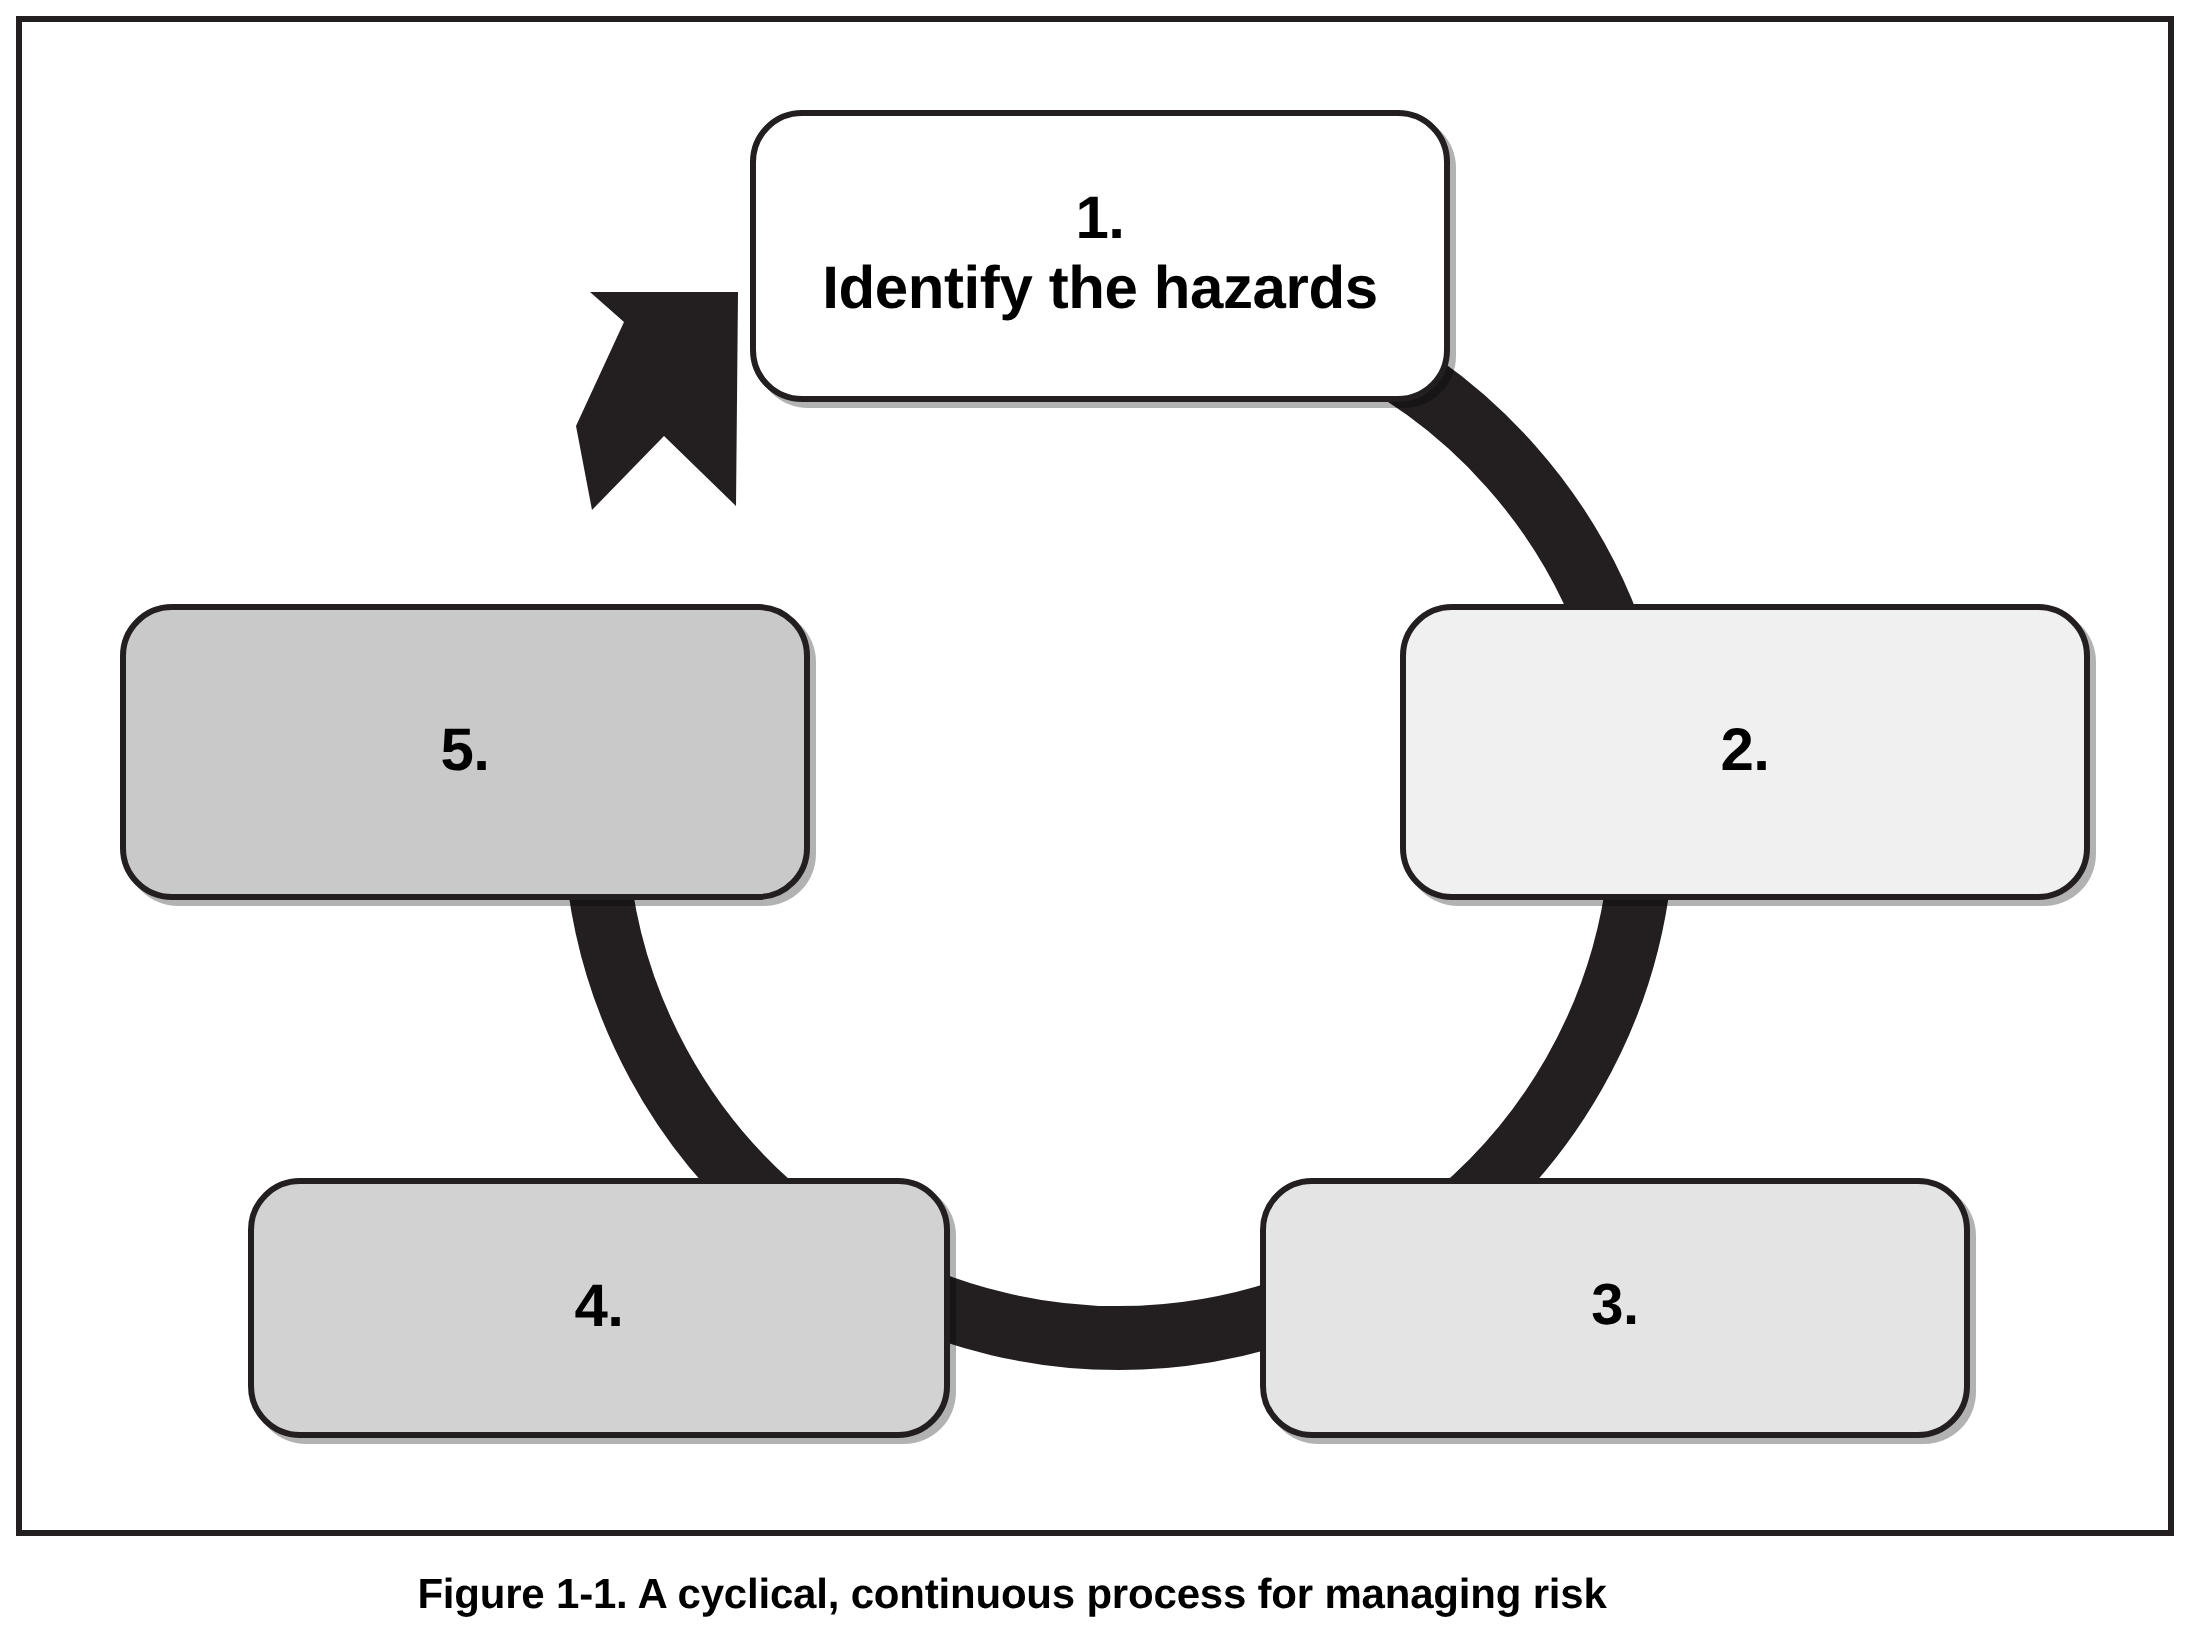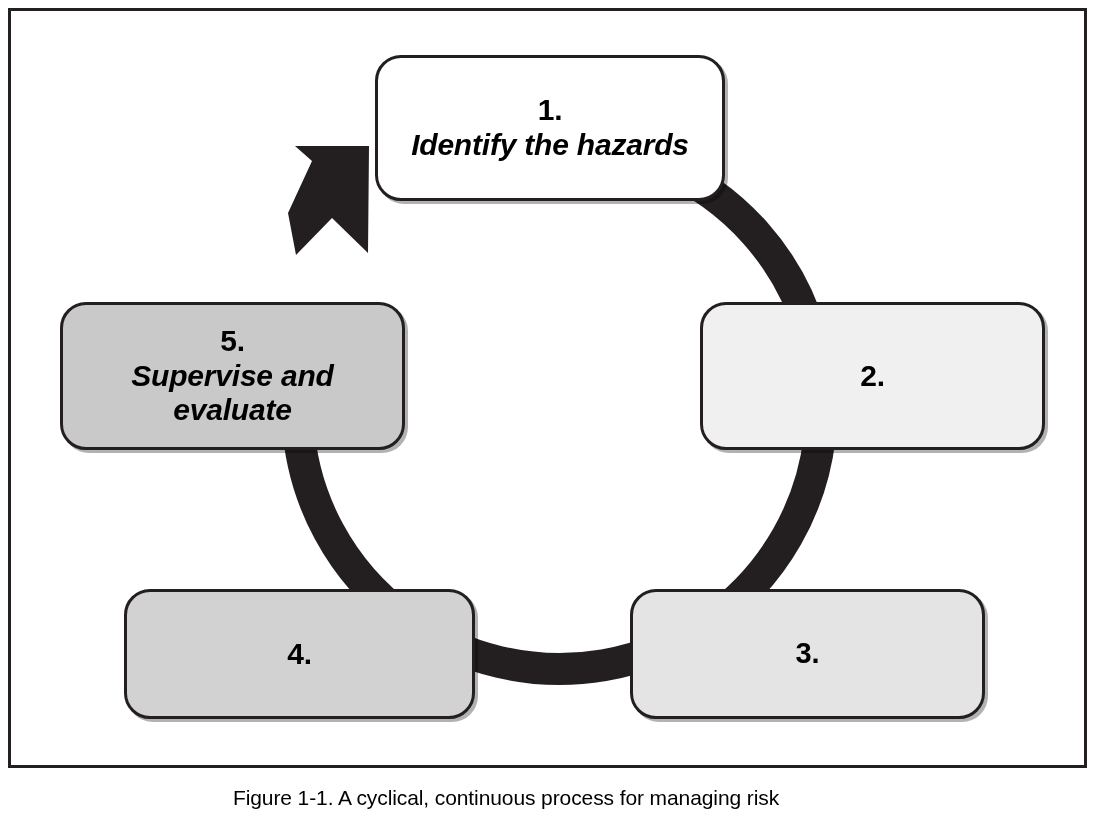--- a/index.html
+++ b/index.html
@@ -58,41 +58,40 @@
   .box-number {
     display: block;
     font-size: 30px;
     font-weight: bold;
   }
   .box-label {
     display: block;
     font-size: 30px;
     font-weight: bold;
     white-space: pre-line;
-    font-style: italic;
   }
 
   
   #box-1 { left: 375px; top: 55px;  width: 350px; height: 146px; }
   #box-2 { left: 700px; top: 302px; width: 345px; height: 148px; }
   #box-3 { left: 630px; top: 589px; width: 355px; height: 130px; }
   #box-4 { left: 124px; top: 589px; width: 351px; height: 130px; }
   #box-5 { left: 60px;  top: 302px; width: 345px; height: 148px; }
 
   #box-3 .box-number, #box-3 .box-label { font-size: 29px; }
 
   
   #figure-caption {
     position: absolute;
     left: 0;
     top: 786px;
     width: 1012px;
     text-align: center;
     font-size: 21px;
-    font-weight: normal;
+    font-weight: bold;
     color: #000000;
     letter-spacing: -0.1px;
   }
 </style>
 </head>
 <body>
 
 <div id="figure-root">
 
   <div id="figure-frame"></div>
@@ -128,19 +127,17 @@
   <div class="process-box" id="box-3" style="background:#e4e4e4;">
     <span class="box-number">3.</span>
   </div>
 
   <div class="process-box" id="box-4" style="background:#d2d2d2;">
     <span class="box-number">4.</span>
   </div>
 
   <div class="process-box" id="box-5" style="background:#c9c9c9;">
     <span class="box-number">5.</span>
-    <span class="box-label">Supervise and
-evaluate</span>
   </div>
 
   <div id="figure-caption">Figure 1-1. A cyclical, continuous process for managing risk</div>
 
 </div>
 
 </body></html>

